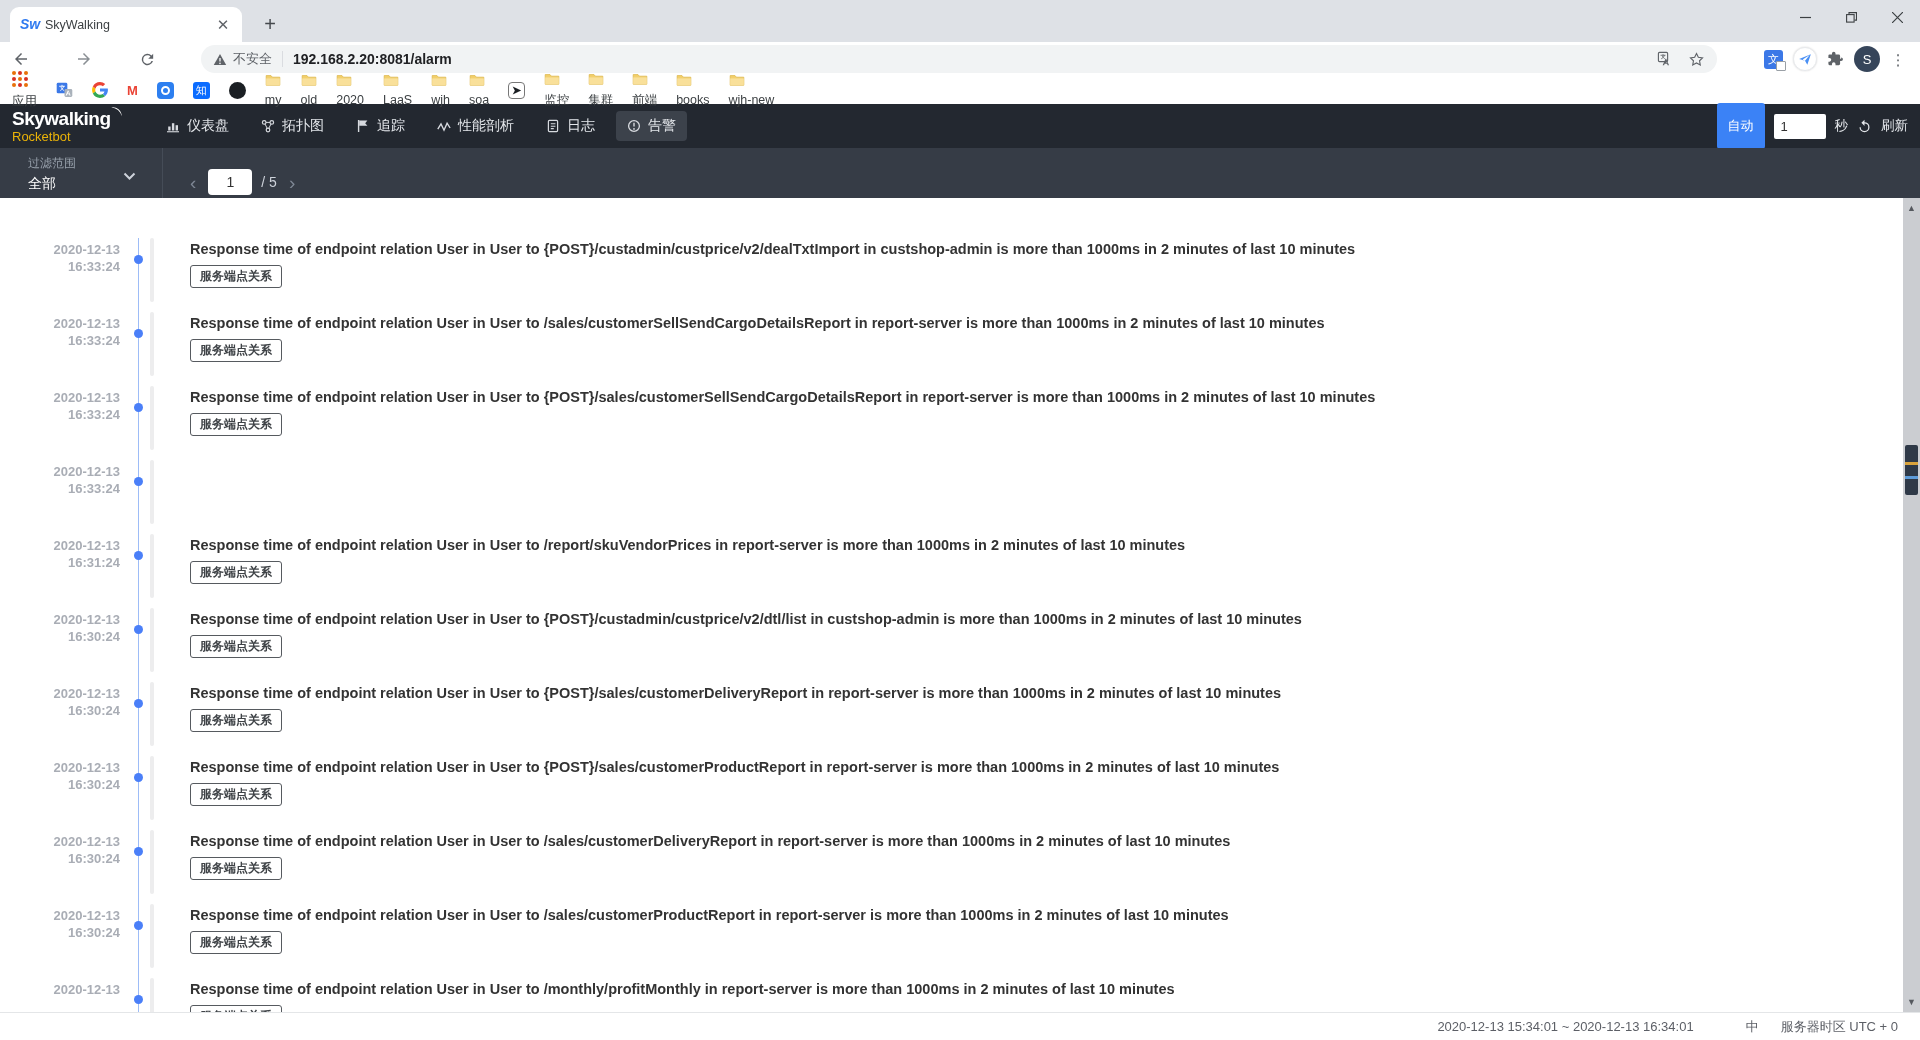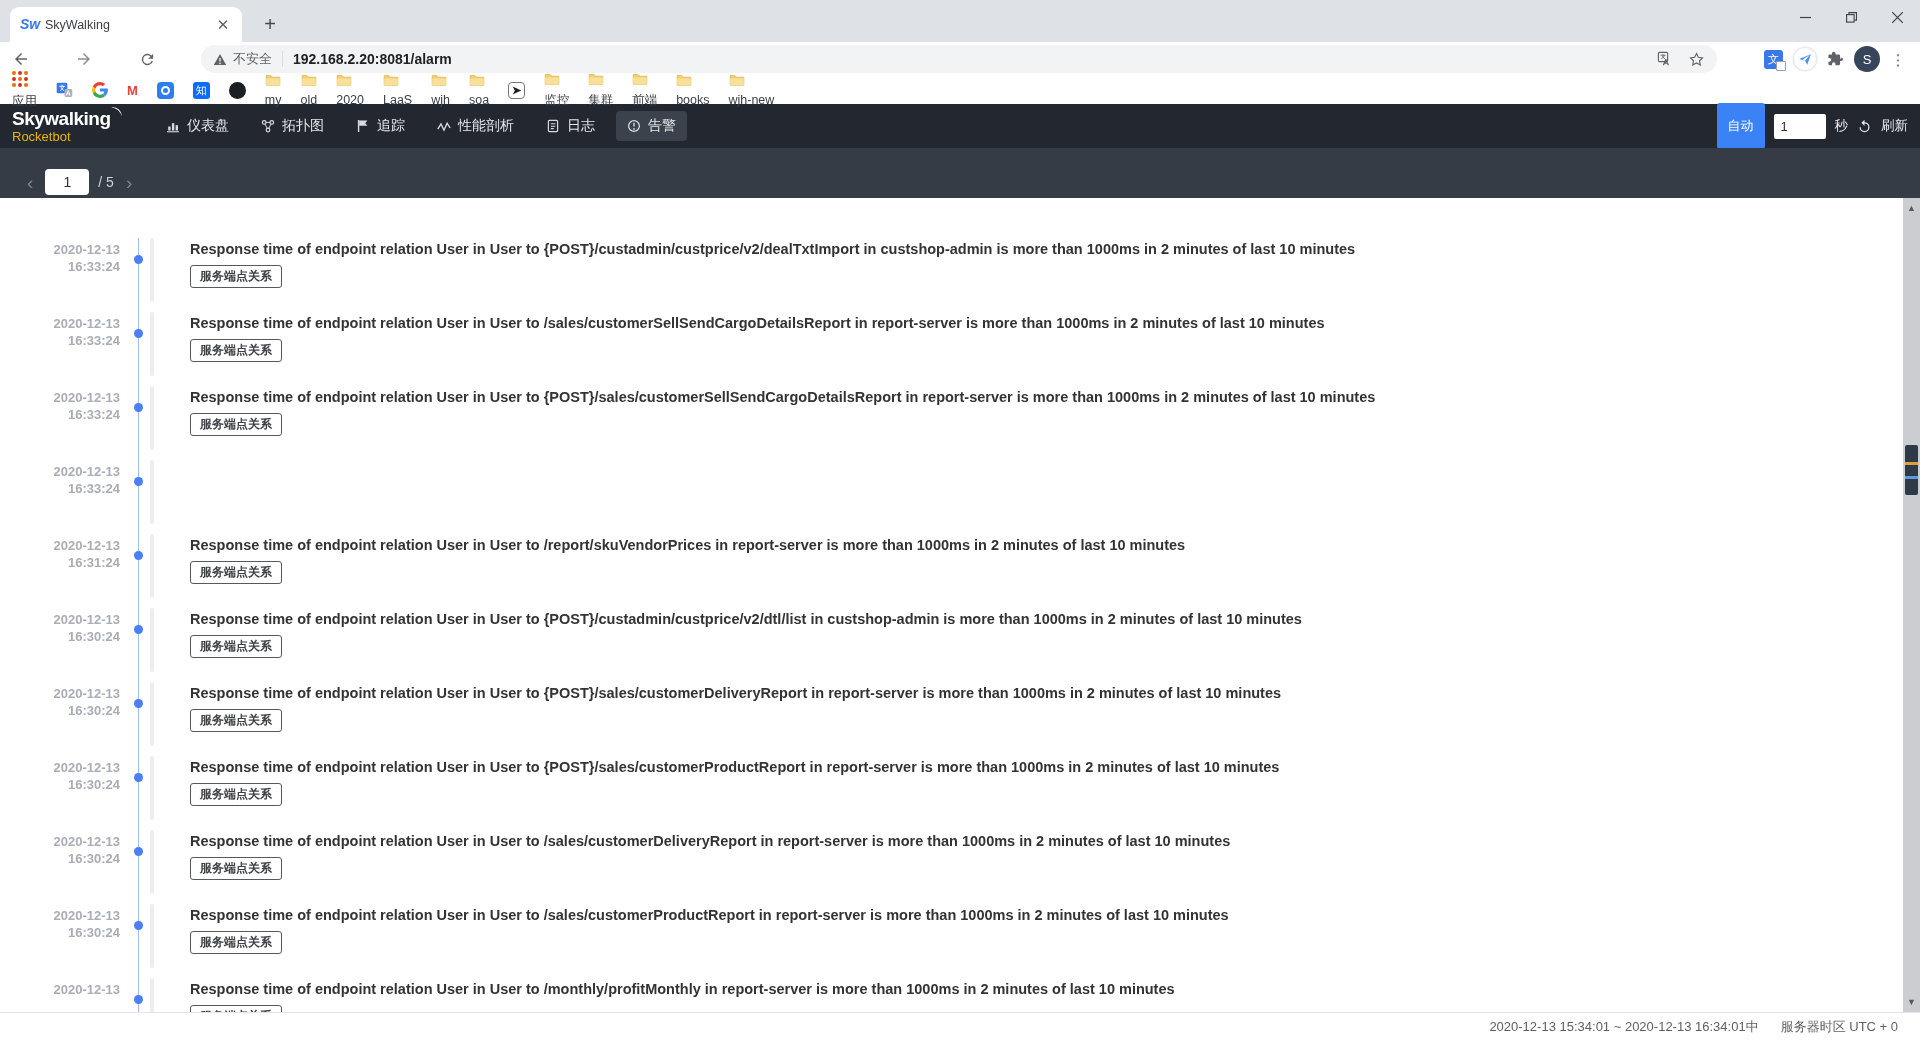--- a/index.html
+++ b/index.html
@@ -109,21 +109,21 @@
   .sb-arrow { position:absolute; left:0; width:17px; height:16px; display:flex; align-items:center;
               justify-content:center; color:#55585e; font-size:9px; }
   .sb-up { top:2px; } .sb-down { bottom:2px; }
   .sb-thumb { position:absolute; left:2px; width:13px; top:247px; height:50px; border-radius:2px;
               background:linear-gradient(#2f3947 0 34%, #d9a33c 34% 40%, #2f3947 40% 62%, #5d9bd8 62% 68%, #2f3947 68% 100%); }
 
   
   .bottom-bar { height:28px; background:#fff; border-top:1px solid #e4e6e8; display:flex;
                 align-items:center; justify-content:flex-end; font-size:13px; color:#5c5f66;
                 padding-right:22px; }
-  .bb-range { }
+  .bb-range { margin-right:52px; }
   .bb-lang { margin-right:22px; }
 </style>
 </head>
 <body>
 
 <div class="titlebar">
   <div class="tab">
     <span class="tab-favicon">Sw</span>
     <span class="tab-title">SkyWalking</span>
     <span class="tab-close">✕</span>
@@ -478,20 +478,29 @@
     <span style="display:flex;">
       <svg width="15" height="15" viewBox="0 0 24 24" fill="#e4e7eb">
           <path d="M12 5V1L7 6l5 5V7a6 6 0 1 1-6 6H4a8 8 0 1 0 8-8z"></path>
         </svg>
     </span>
     <span class="hdr-label">刷新</span>
   </div>
 </div>
 
 <div class="filter-bar">
+  <div class="scope-block">
+    <div class="small-label">过滤范围</div>
+    <div class="scope-value">全部</div>
+    <span class="scope-chevron">
+      <svg width="13" height="9" viewBox="0 0 13 9" fill="none" stroke="#cdd2da" stroke-width="2">
+          <path d="M1.5 1.5l5 5 5-5"></path>
+        </svg>
+    </span>
+  </div>
   <div class="pager">
     <span class="pg-arrow">‹</span>
     <span class="page-box">1</span>
     <span class="page-total">/ 5</span>
     <span class="pg-arrow">›</span>
   </div>
 </div>
 
 <div class="content">
   <div class="timeline-line"></div>

